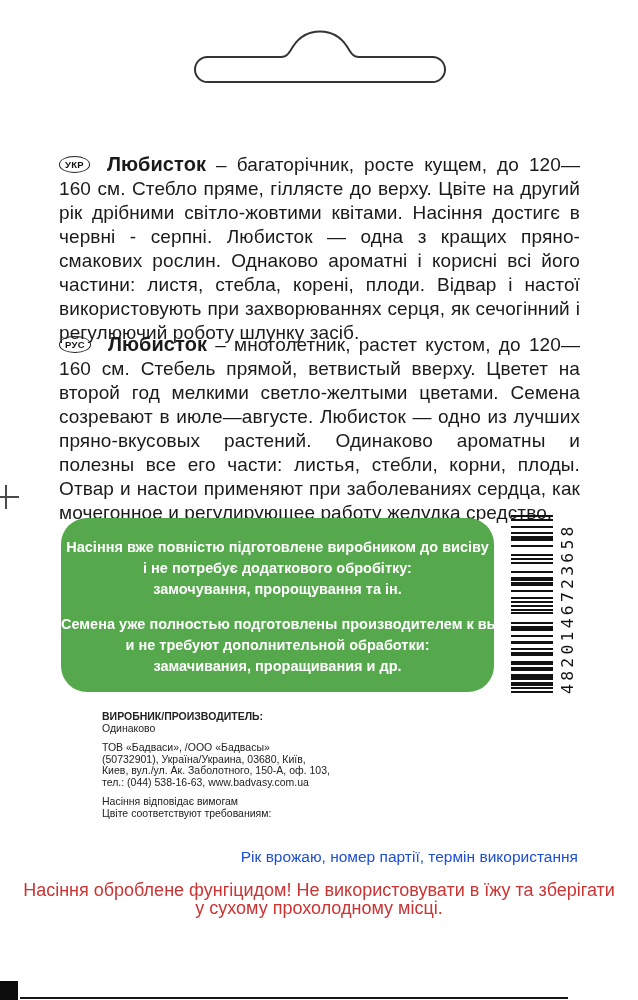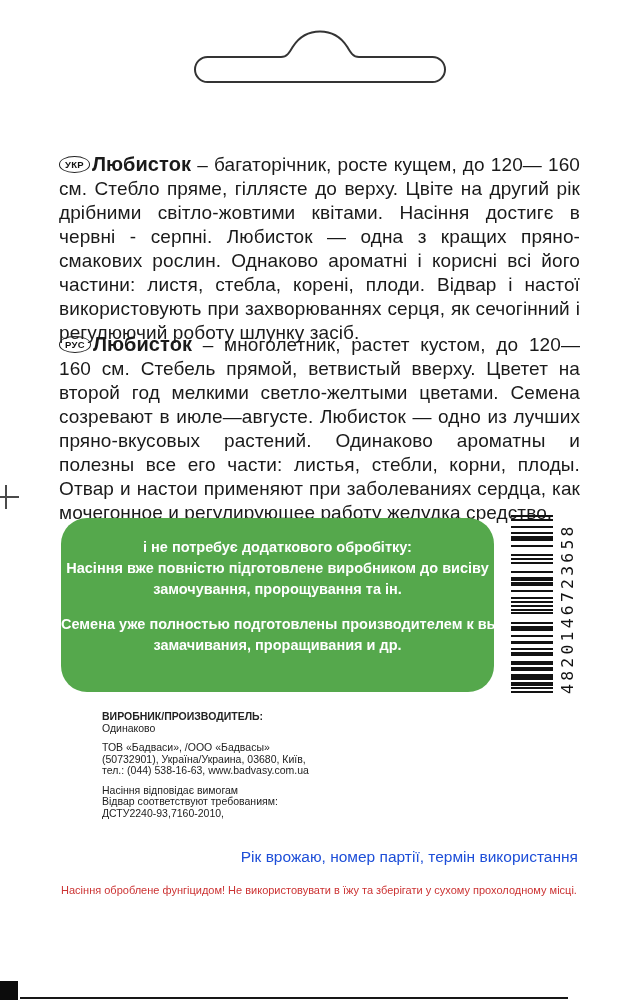--- a/index.html
+++ b/index.html
@@ -19,21 +19,21 @@
   
   .para{
     left:59px;width:521px;font-size:19px;line-height:24px;
     text-align:justify;color:#1a1a1a;letter-spacing:.1px;
   }
   #ukr-para{top:133px;}
   #rus-para{top:313px;}
   .lang-badge{
     display:inline-block;border:1.7px solid #222;border-radius:50%;
     font-size:9.5px;font-weight:700;line-height:1;padding:3px 5px 2px;
-    transform:translateY(-3px);letter-spacing:.3px;margin-right:2px;color:#111;
+    transform:translateY(-3px);letter-spacing:.3px;margin-right:17px;color:#111;
   }
   .para b{font-size:20px;margin-top:43px;}
 
   
   #green-box{
     left:61px;top:518px;width:433px;height:174px;border-radius:26px;
     color:#ffffff;font-weight:700;font-size:14.5px;line-height:21px;
     text-align:center;padding-top:19px;box-sizing:border-box;
   }
   .gline{white-space:nowrap;}
@@ -54,21 +54,21 @@
   #producer{left:59px;top:711px;width:300px;font-size:10.5px;line-height:11.5px;color:#222;margin-left:43px;}
   #producer .hdr{font-weight:700;}
   #producer .gap{height:8px;}
 
   
   #harvest-note{right:60px;top:848px;font-size:15.5px;color:#1d4ed8;}
 
   
   #warning{
     left:18px;top:881px;width:602px;text-align:center;
-    font-size:11px;line-height:18px;font-weight:500;
+    font-size:18px;line-height:18px;font-weight:500;
   }
 
   
   #corner-block{left:0;top:981px;width:18px;height:19px;background:#0c0c0c;}
   #bottom-line{left:20px;top:997px;width:548px;height:2px;background:#161616;}
 </style>
 </head>
 <body>
 
 <svg id="hang-slot" class="abs" viewBox="0 0 340 70">
@@ -78,25 +78,26 @@
 </svg>
 
 <div class="abs cross-h"></div>
 <div class="abs cross-v"></div>
 
 <p id="ukr-para" class="abs para"><span class="lang-badge"><span>УКР</span></span><b>Любисток</b> <span>– багаторічник, росте кущем, до 120— 160 см. Стебло пряме, гіллясте до верху. Цвіте на другий рік дрібними світло-жовтими квітами. Насіння достигє в червні - серпні. Любисток — одна з кращих пряно-смакових рослин. Однаково ароматні і корисні всі його частини: листя, стебла, корені, плоди. Відвар і настої використовують при захворюваннях серця, як сечогінний і регулюючий роботу шлунку засіб.</span></p>
 
 <p id="rus-para" class="abs para"><span class="lang-badge"><span>РУС</span></span><b>Любисток</b> <span>– многолетник, растет кустом, до 120— 160 см. Стебель прямой, ветвистый вверху. Цветет на второй год мелкими светло-желтыми цветами. Семена созревают в июле—августе. Любисток — одно из лучших пряно-вкусовых растений. Одинаково ароматны и полезны все его части: листья, стебли, корни, плоды. Отвар и настои применяют при заболеваниях сердца, как мочегонное и регулирующее работу желудка средство.</span></p>
 
 <div id="green-box" class="abs" style="background: rgb(85, 168, 76);">
+  <div class="gline">Насіння вже повністю підготовлене виробником до висіву</div>
   <div class="gline">і не потребує додаткового обробітку:</div>
-  <div class="gline">Насіння вже повністю підготовлене виробником до висіву</div>
   <div class="gline">замочування, пророщування та ін.</div>
   <div class="gspacer"></div>
   <div class="gline">Семена уже полностью подготовлены производителем к высеву</div>
+  <div class="gline">и не требуют дополнительной обработки:</div>
   <div class="gline">замачивания, проращивания и др.</div>
 </div>
 
 <div id="barcode" class="abs">
   <div id="barcode-bars">
       <div class="bar" style="bottom: 0px; height: 1.87368px;"></div>
       <div class="bar" style="bottom: 3.74737px; height: 1.87368px;"></div>
       <div class="bar" style="bottom: 7.49474px; height: 3.74737px;"></div>
       <div class="bar" style="bottom: 13.1158px; height: 5.62105px;"></div>
       <div class="bar" style="bottom: 22.4842px; height: 3.74737px;"></div>
@@ -128,25 +129,25 @@
     </div>
   <div id="barcode-digits">4820146723658</div>
 </div>
 
 <div id="producer" class="abs">
   <div class="hdr">ВИРОБНИК/ПРОИЗВОДИТЕЛЬ:</div>
   <div>Одинаково</div>
   <div class="gap"></div>
   <div>ТОВ «Бадваси», /ООО «Бадвасы»</div>
   <div>(50732901), Україна/Украина, 03680, Київ,</div>
+  <div>Киев, вул./ул. Ак. Заболотного, 150-А, оф. 103,</div>
   <div>тел.: (044) 538-16-63, www.badvasy.com.ua</div>
   <div class="gap"></div>
   <div>Насіння відповідає вимогам</div>
-  <div>Відвар соответствуют требованиям:</div>
-  <div>ДСТУ2240-93,7160-2010,</div>
+  <div>Цвіте соответствуют требованиям:</div>
 </div>
 
 <div id="harvest-note" class="abs">Рік врожаю, номер партії, термін використання</div>
 
 <div id="warning" class="abs" style="color: rgb(204, 51, 51);">
   <div>Насіння оброблене фунгіцидом! Не використовувати в їжу та зберігати у сухому прохолодному місці.</div>
 </div>
 
 <div id="corner-block" class="abs"></div>
 <div id="bottom-line" class="abs"></div>

